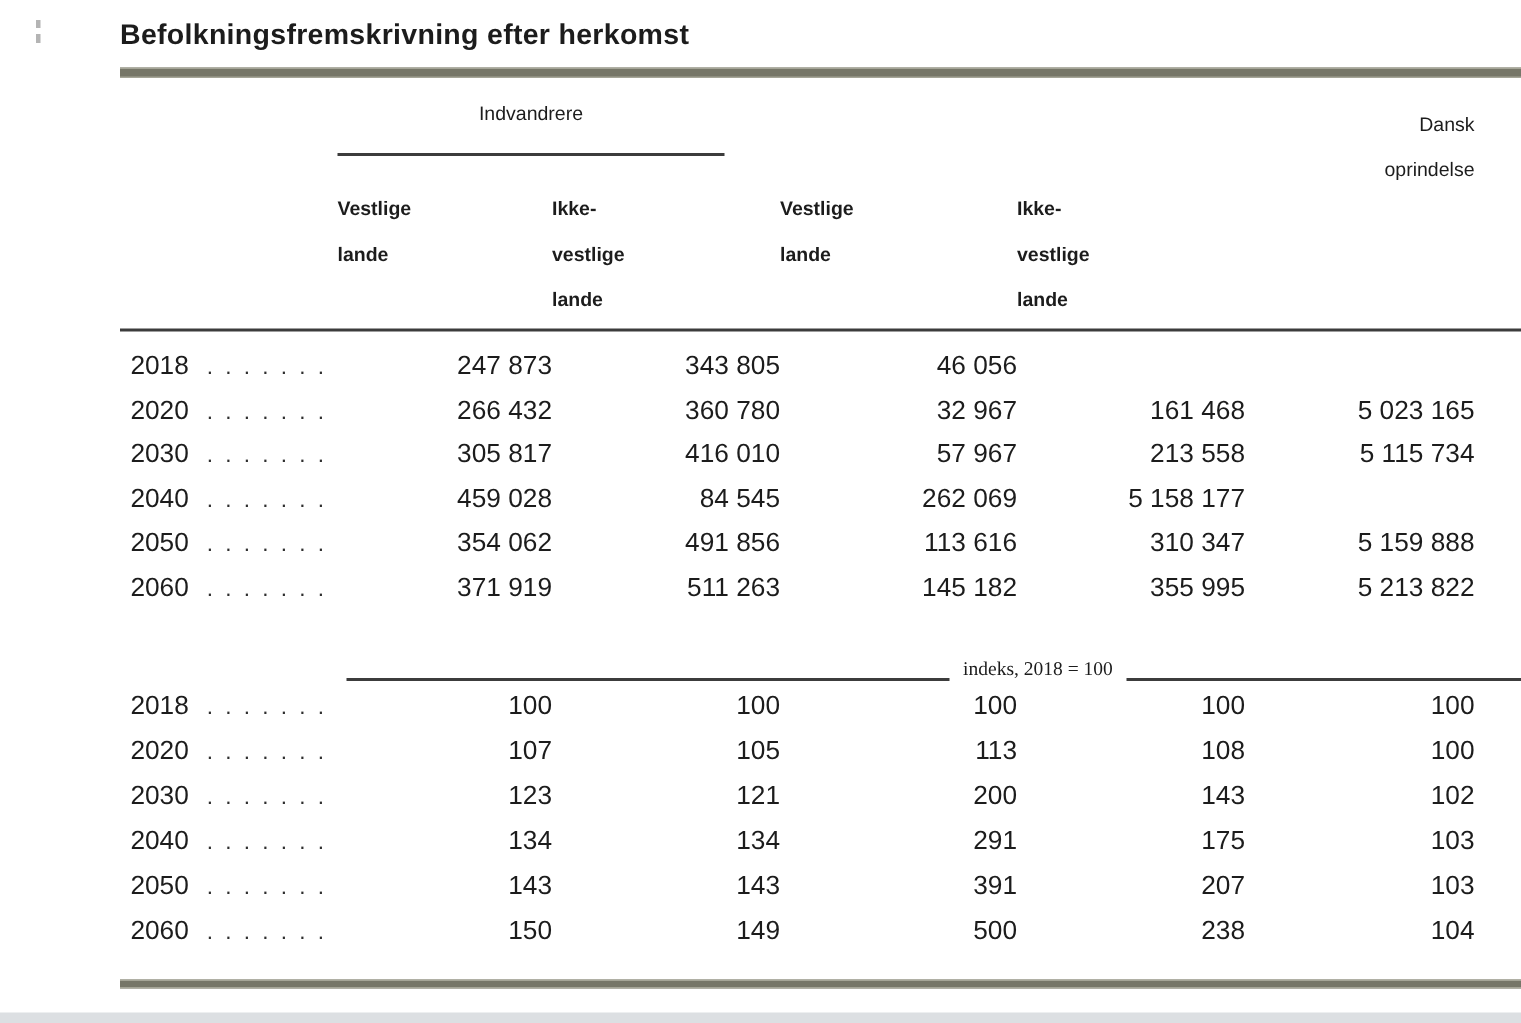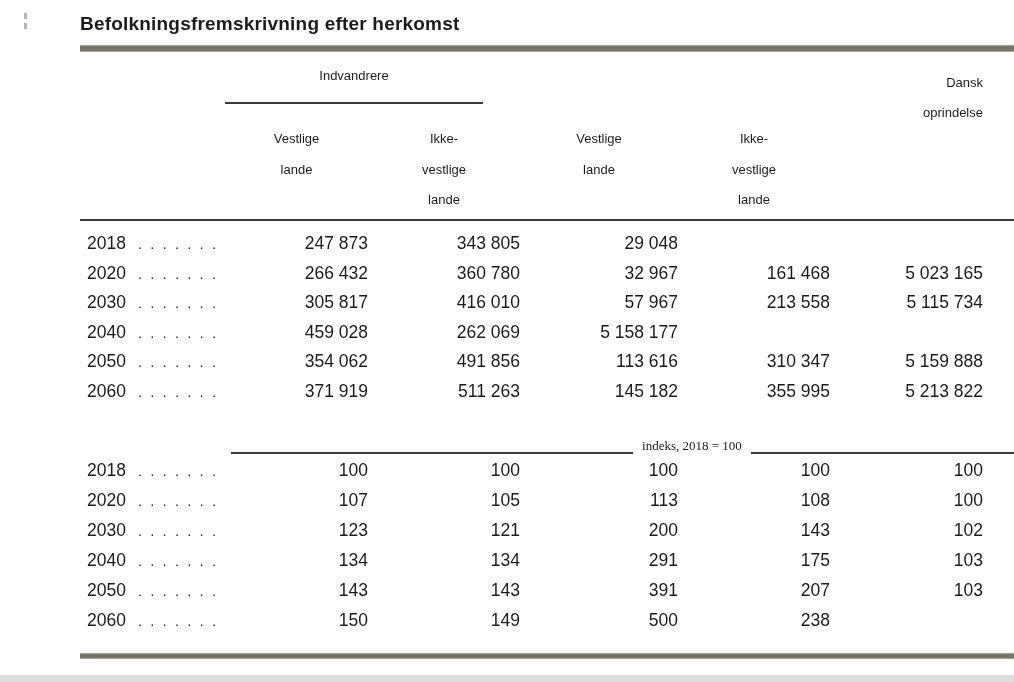--- a/index.html
+++ b/index.html
@@ -38,21 +38,21 @@
     padding-bottom: 19px; border-bottom: 2px solid var(--rule-thin, #3c3c3c);
   }
   .g1 { left: 145px; width: 258px; }
   .g2 { left: 415px; width: 340px; }
   .dansk {
     position: absolute; top: 16px; right: 49px;
     text-align: right; white-space: pre-line; line-height: 30px;
   }
   .sub {
     position: absolute; top: 72px;
-    text-align: center; white-space: pre-line; line-height: 30.5px;
+    text-align: left; white-space: pre-line; line-height: 30.5px; font-weight: bold;
   }
   .s1 { left: 145px; width: 143px; }
   .s2 { left: 288px; width: 152px; }
   .s3 { left: 440px; width: 158px; }
   .s4 { left: 598px; width: 152px; }
 
   
   .tbody { padding-top: 12px; }
   .tbody.index { padding-top: 6px; }
   .trow {
@@ -114,21 +114,21 @@
 lande</div>
   </div>
 
   <div class="rule-thin"></div>
 
   <div class="tbody" id="absolute-block">
   <div class="trow">
     <div class="year-cell"><span class="year">2018</span><span class="leader">. . . . . . .</span></div>
     <div class="num">247 873</div>
     <div class="num">343 805</div>
-    <div class="num">29 048</div>
+    <div class="num">46 056</div>
   </div>
 
   <div class="trow">
     <div class="year-cell"><span class="year">2020</span><span class="leader">. . . . . . .</span></div>
     <div class="num">266 432</div>
     <div class="num">360 780</div>
     <div class="num">32 967</div>
     <div class="num">161 468</div>
     <div class="num">5 023 165</div>
   </div>
@@ -138,20 +138,21 @@
     <div class="num">305 817</div>
     <div class="num">416 010</div>
     <div class="num">57 967</div>
     <div class="num">213 558</div>
     <div class="num">5 115 734</div>
   </div>
 
   <div class="trow">
     <div class="year-cell"><span class="year">2040</span><span class="leader">. . . . . . .</span></div>
     <div class="num">459 028</div>
+    <div class="num">84 545</div>
     <div class="num">262 069</div>
     <div class="num">5 158 177</div>
   </div>
 
   <div class="trow">
     <div class="year-cell"><span class="year">2050</span><span class="leader">. . . . . . .</span></div>
     <div class="num">354 062</div>
     <div class="num">491 856</div>
     <div class="num">113 616</div>
     <div class="num">310 347</div>
@@ -219,20 +220,21 @@
     <div class="num">207</div>
     <div class="num">103</div>
   </div>
 
   <div class="trow">
     <div class="year-cell"><span class="year">2060</span><span class="leader">. . . . . . .</span></div>
     <div class="num">150</div>
     <div class="num">149</div>
     <div class="num">500</div>
     <div class="num">238</div>
+    <div class="num">104</div>
   </div>
 </div>
 
   <div class="rule-thick bottom"></div>
 
 </div>
 
 <div class="footer-strip"></div>
 
 </body></html>

